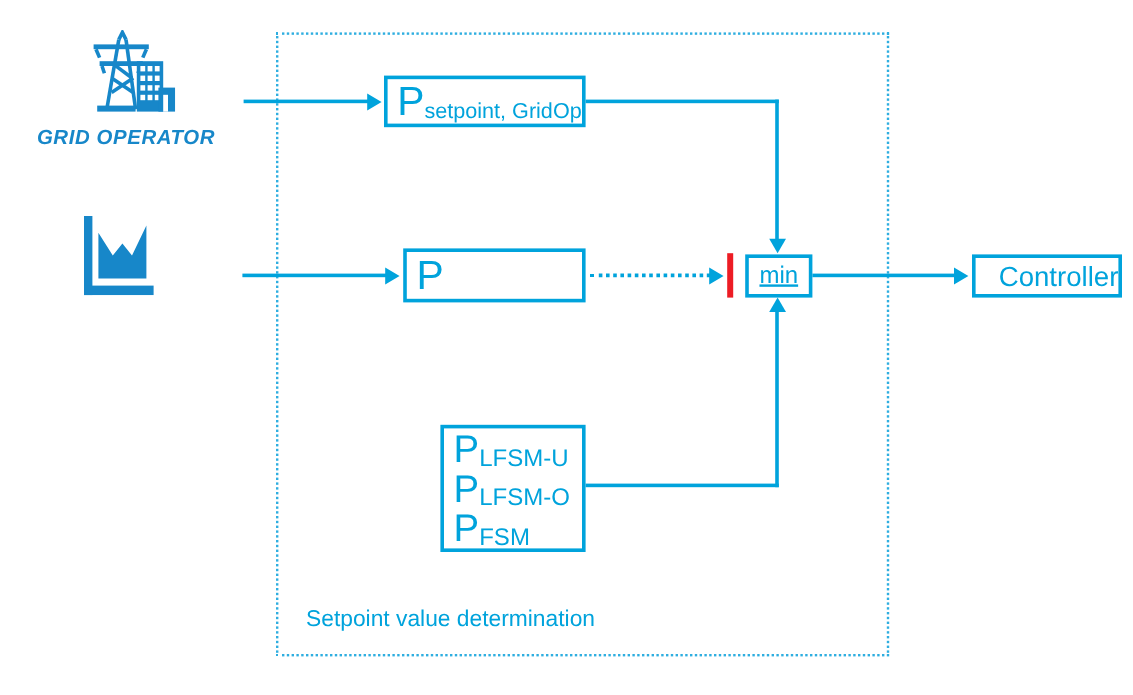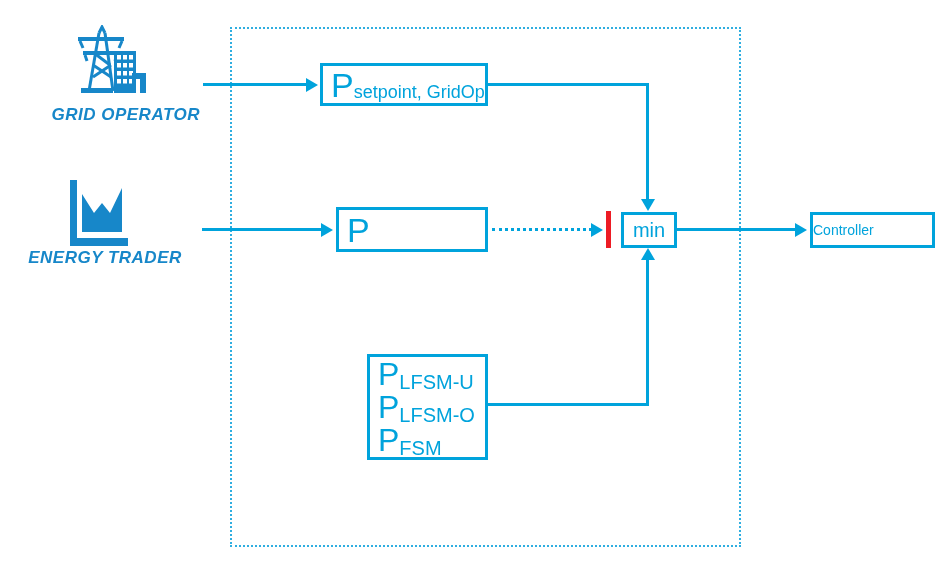--- a/index.html
+++ b/index.html
@@ -34,37 +34,38 @@
     color:var(--accent);box-sizing:border-box;display:flex;align-items:center;
   }
   .psym{font-size:34px;line-height:1;}
   .psub{font-size:18px;margin-top:16px;white-space:nowrap;text-align:center;}
   .pad-l{padding-left:8px;}
   .lfsm-box{flex-direction:column;align-items:flex-start;justify-content:center;padding-left:8px;}
   .lfsm-row{display:flex;align-items:flex-start;height:33px;}
   .lfsm-row .psym{font-size:32px;}
   .lfsm-row .psub{font-size:20px;margin-top:13px;}
   .center-box{justify-content:center;font-size:20px;}
-  .controller-box{justify-content:flex-start;font-size:14px;}
+  .controller-box{justify-content:flex-end;font-size:23px;}
   
   .hline{position:absolute;height:3px;background:var(--accent);}
   .vline{position:absolute;width:3px;background:var(--accent);}
   .dotline{position:absolute;height:0;border-top:3px dotted var(--accent);}
   .ah{position:absolute;width:0;height:0;}
   .ah-r{border-top:7px solid transparent;border-bottom:7px solid transparent;border-left:12px solid var(--accent);}
   .ah-d{border-left:7px solid transparent;border-right:7px solid transparent;border-top:12px solid var(--accent);}
   .ah-u{border-left:7px solid transparent;border-right:7px solid transparent;border-bottom:12px solid var(--accent);}
   .redbar{position:absolute;left:606px;top:211px;width:5px;height:37px;background:var(--marker);}
 </style>
 </head>
 <body>
 
 <div class="canvas">
 
   <div class="frame"></div>
+  <div class="frame-label">Setpoint value determination</div>
 
   <div class="icon-wrap" style="left:72px;top:25px;">
     <svg width="74" height="72" viewBox="0 0 74 72" fill="none">
 
       <g stroke="currentColor" stroke-width="3">
         <path d="M17,66 L27,8"></path>
         <path d="M41,66 L33,8"></path>
         <path d="M27,8 L30,2 L33,8"></path>
         <path d="M21,40 L39,52"></path>
         <path d="M39,40 L21,52"></path>
@@ -91,30 +92,29 @@
           <rect x="57" y="46" width="4" height="4.5"></rect>
         <rect x="45" y="54" width="4" height="4.5"></rect>
           <rect x="51" y="54" width="4" height="4.5"></rect>
           <rect x="57" y="54" width="4" height="4.5"></rect>
       </g>
 
       <rect x="60" y="48" width="14" height="20" fill="currentColor"></rect>
       <rect x="64" y="54" width="4" height="14" fill="#ffffff"></rect>
     </svg>
   </div>
-  <div class="actor-label" style="left:10px;top:105px;text-align:right;">GRID OPERATOR</div>
+  <div class="actor-label" style="left:10px;top:105px;">GRID OPERATOR</div>
 
   <div class="icon-wrap" style="left:70px;top:180px;">
     <svg width="66" height="66" viewBox="0 0 66 66" fill="currentColor">
       <rect x="0" y="0" width="7" height="66"></rect>
       <rect x="0" y="58" width="58" height="8"></rect>
       <polygon points="12,14 24,33 32,23 40,33 52,8 52,52 12,52"></polygon>
     </svg>
   </div>
-  <div class="actor-label" style="left:10px;top:248px;">ENERGY TRADER</div>
 
   <div class="hline" style="left:203px;top:83px;width:104px;"></div>
   <div class="ah ah-r" style="left:306px;top:77.5px;"></div>
 
   <div class="pbox pad-l" style="left:320px;top:63px;width:168px;height:43px;">
     <span class="psym">P</span>
       <span class="psub">setpoint, GridOp</span>
   </div>
 
   <div class="hline" style="left:488px;top:83px;width:161px;"></div>
@@ -126,21 +126,21 @@
 
   <div class="pbox pad-l" style="left:336px;top:207px;width:152px;height:45px;">
     <span class="psym">P</span>
   </div>
 
   <div class="dotline" style="left:492px;top:228px;width:100px;"></div>
   <div class="ah ah-r" style="left:591px;top:222.5px;"></div>
 
   <div class="redbar"></div>
 
-  <div class="pbox center-box" style="left:621px;top:212px;width:56px;height:36px;">
+  <div class="pbox center-box" style="left:621px;top:212px;width:56px;height:36px;text-decoration:underline;">
     <span>min</span>
   </div>
 
   <div class="hline" style="left:677px;top:228px;width:119px;"></div>
   <div class="ah ah-r" style="left:795px;top:222.5px;"></div>
 
   <div class="pbox controller-box" style="left:810px;top:212px;width:125px;height:36px;">
     <span>Controller</span>
   </div>
 

